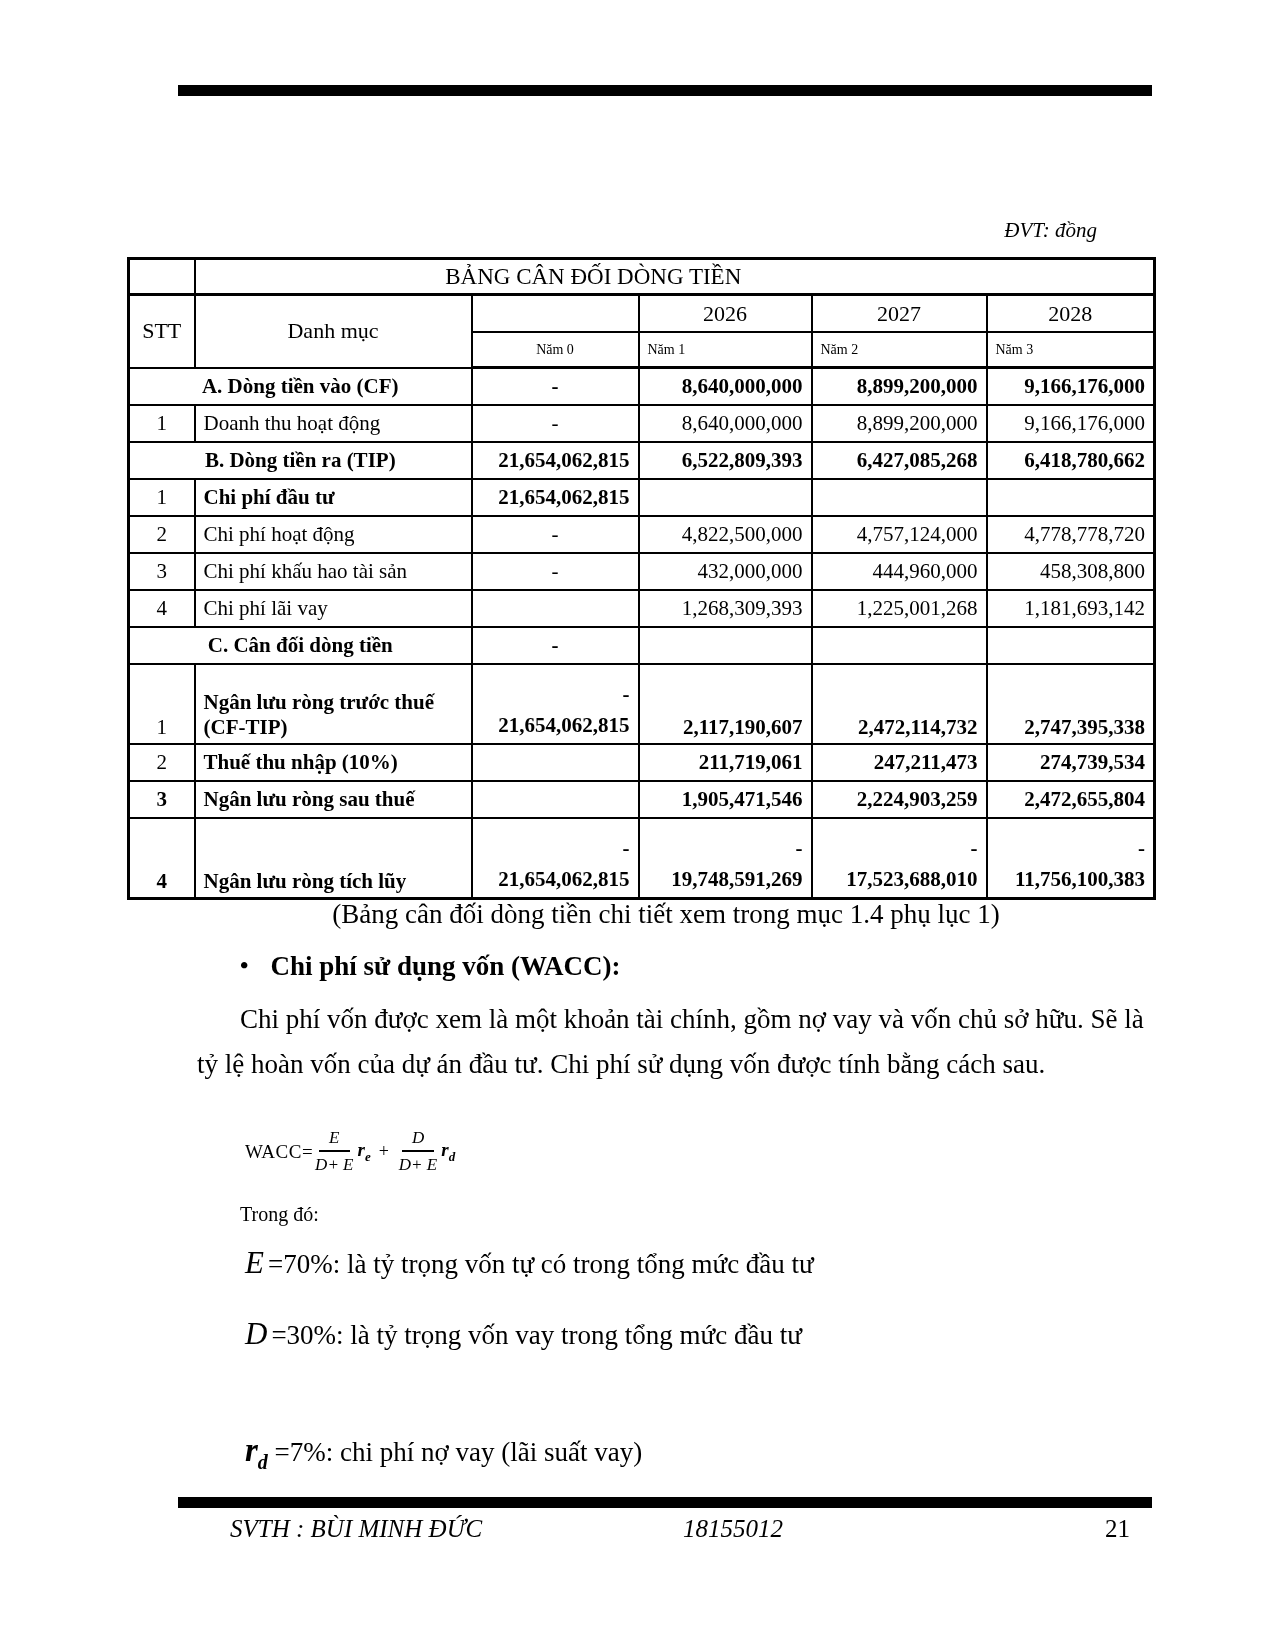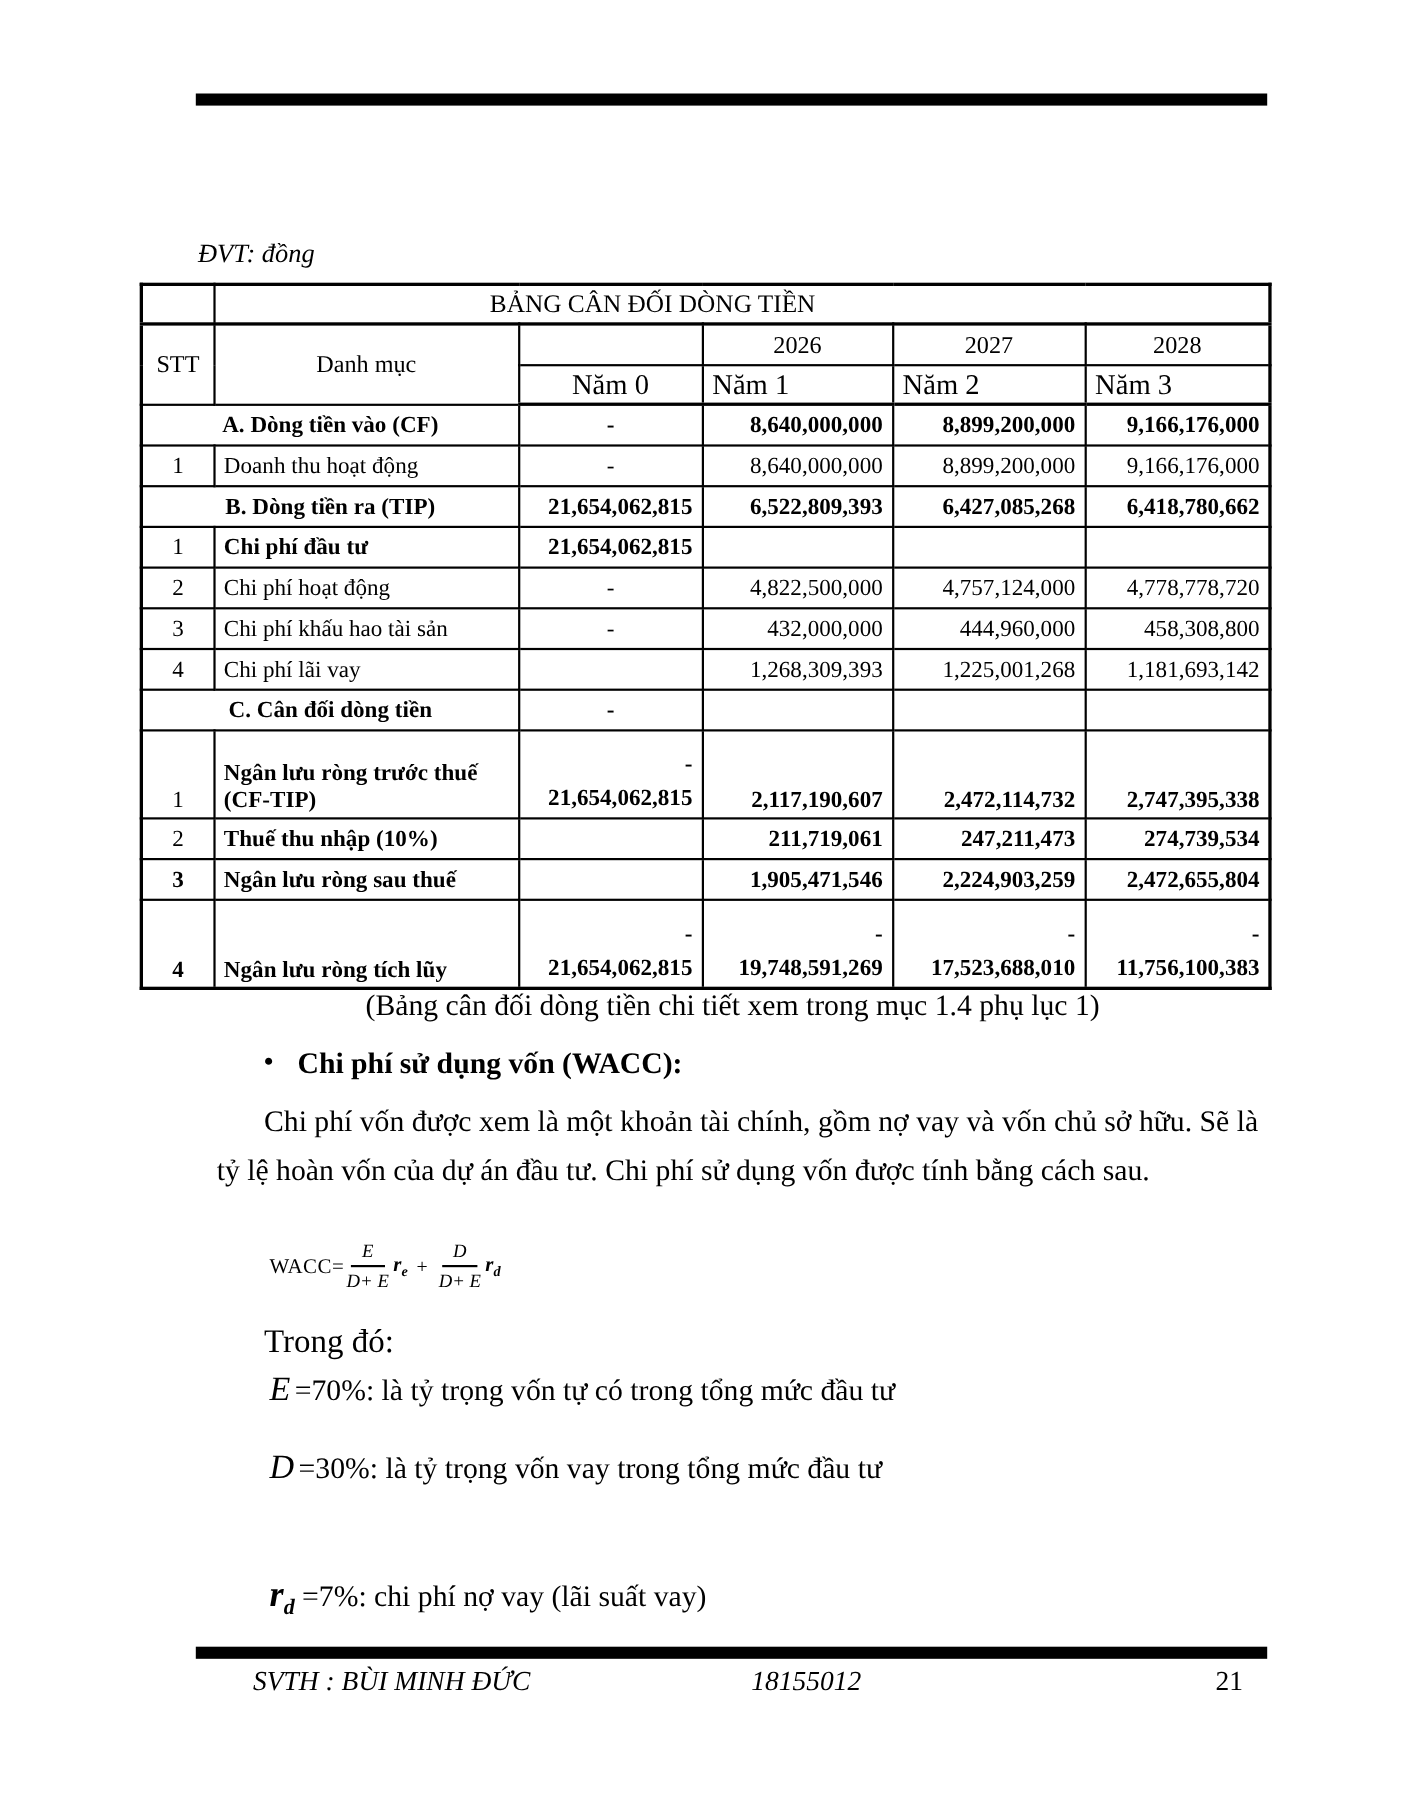--- a/index.html
+++ b/index.html
@@ -10,32 +10,32 @@
   .page { position:absolute; inset:0; }
 
   
   .hdr-wrap { position:absolute; left:178px; top:78px; width:974px; }
   .hdr-line { display:flex; justify-content:space-between; font-size:26px; letter-spacing:.2px; padding-left:25px; }
   .hdr-bar  { height:11px; background:#000; margin-top:7px; }
 
   
   .tbl-title { position:absolute; top:166px; left:180px; width:972px; text-align:center; font-size:27px; }
   .tbl-title .t-label { font-weight:bold; margin-right:14px; }
-  .dvt { position:absolute; top:218px; left:180px; width:917px; text-align:left; font-style:italic; font-size:24px; }
+  .dvt { position:absolute; top:218px; left:180px; width:917px; text-align:right; font-style:italic; font-size:21px; }
 
   
   table.cft { position:absolute; top:257px; left:127px; width:1026px;
     border-collapse:collapse; table-layout:fixed; font-size:21px; }
   table.cft td { border:2px solid #000; padding:1px 8px; vertical-align:middle; overflow:hidden; }
   table.cft { border:3px solid #000; }
   tr.r-cap td { height:31px; }
   tr.r-cap td.cap { text-align:center; font-size:23px; padding-right:170px; }
   tr.r-cap { border-bottom:3px solid #000; }
   tr.r-years td { height:33px; text-align:center; font-size:22px; }
-  tr.r-nam td { height:31px; font-size:26px; border-bottom:3px solid #000; }
+  tr.r-nam td { height:31px; font-size:14px; border-bottom:3px solid #000; }
   td.center { text-align:center; }
   td.left   { text-align:left; }
   tr.r-body td { height:33px; }
   td.stt  { text-align:center; }
   td.lab  { text-align:left; padding-left:12px; }
   td.sec  { text-align:center; }
   td.num  { text-align:right; }
   td.dash { text-align:center; }
   .b { font-weight:bold; }
   tr.tall td { height:74px; vertical-align:bottom; padding-bottom:3px; }
@@ -50,21 +50,21 @@
   
   .formula { position:absolute; top:1128px; left:245px; display:flex; align-items:center; font-size:19px; }
   .formula .lhs { letter-spacing:.5px; }
   .frac { display:inline-flex; flex-direction:column; align-items:center; font-style:italic; font-size:17px; margin:0 2px; }
   .frac .fr-num { padding:0 10px 2px; border-bottom:2px solid #000; }
   .frac .fr-den { padding-top:3px; }
   .rvar { font-style:italic; font-size:19px; margin-left:2px;font-weight:bold; }
   .rvar sub { font-size:13px; font-style:italic; }
   .fplus { margin:0 8px; font-size:18px; }
 
-  .where { position:absolute; top:1203px; left:240px; font-size:30px; }
+  .where { position:absolute; top:1203px; left:240px; font-size:20px; }
   .defline { position:absolute; left:245px; font-size:27px; }
   .defline .sym  { font-style:italic; font-size:31px; margin-right:4px; }
   .defline .rsym { font-style:italic; font-weight:bold; font-size:33px; }
   .defline .rsym sub { font-size:20px; font-weight:bold; font-style:italic; }
   .d0 { top:1245px; } .d1 { top:1300px;margin-top:16px; } .d2 { top:1362px; } .d3 { top:1432px; }
 
   
   .ftr-bar { position:absolute; top:1497px; left:178px; width:974px; height:11px; background:#000; }
   .ftr-line { position:absolute; top:1515px; left:178px; width:974px; height:34px; font-size:25px; }
   .ftr-line .f-left   { position:absolute; left:52px; font-style:italic; }

